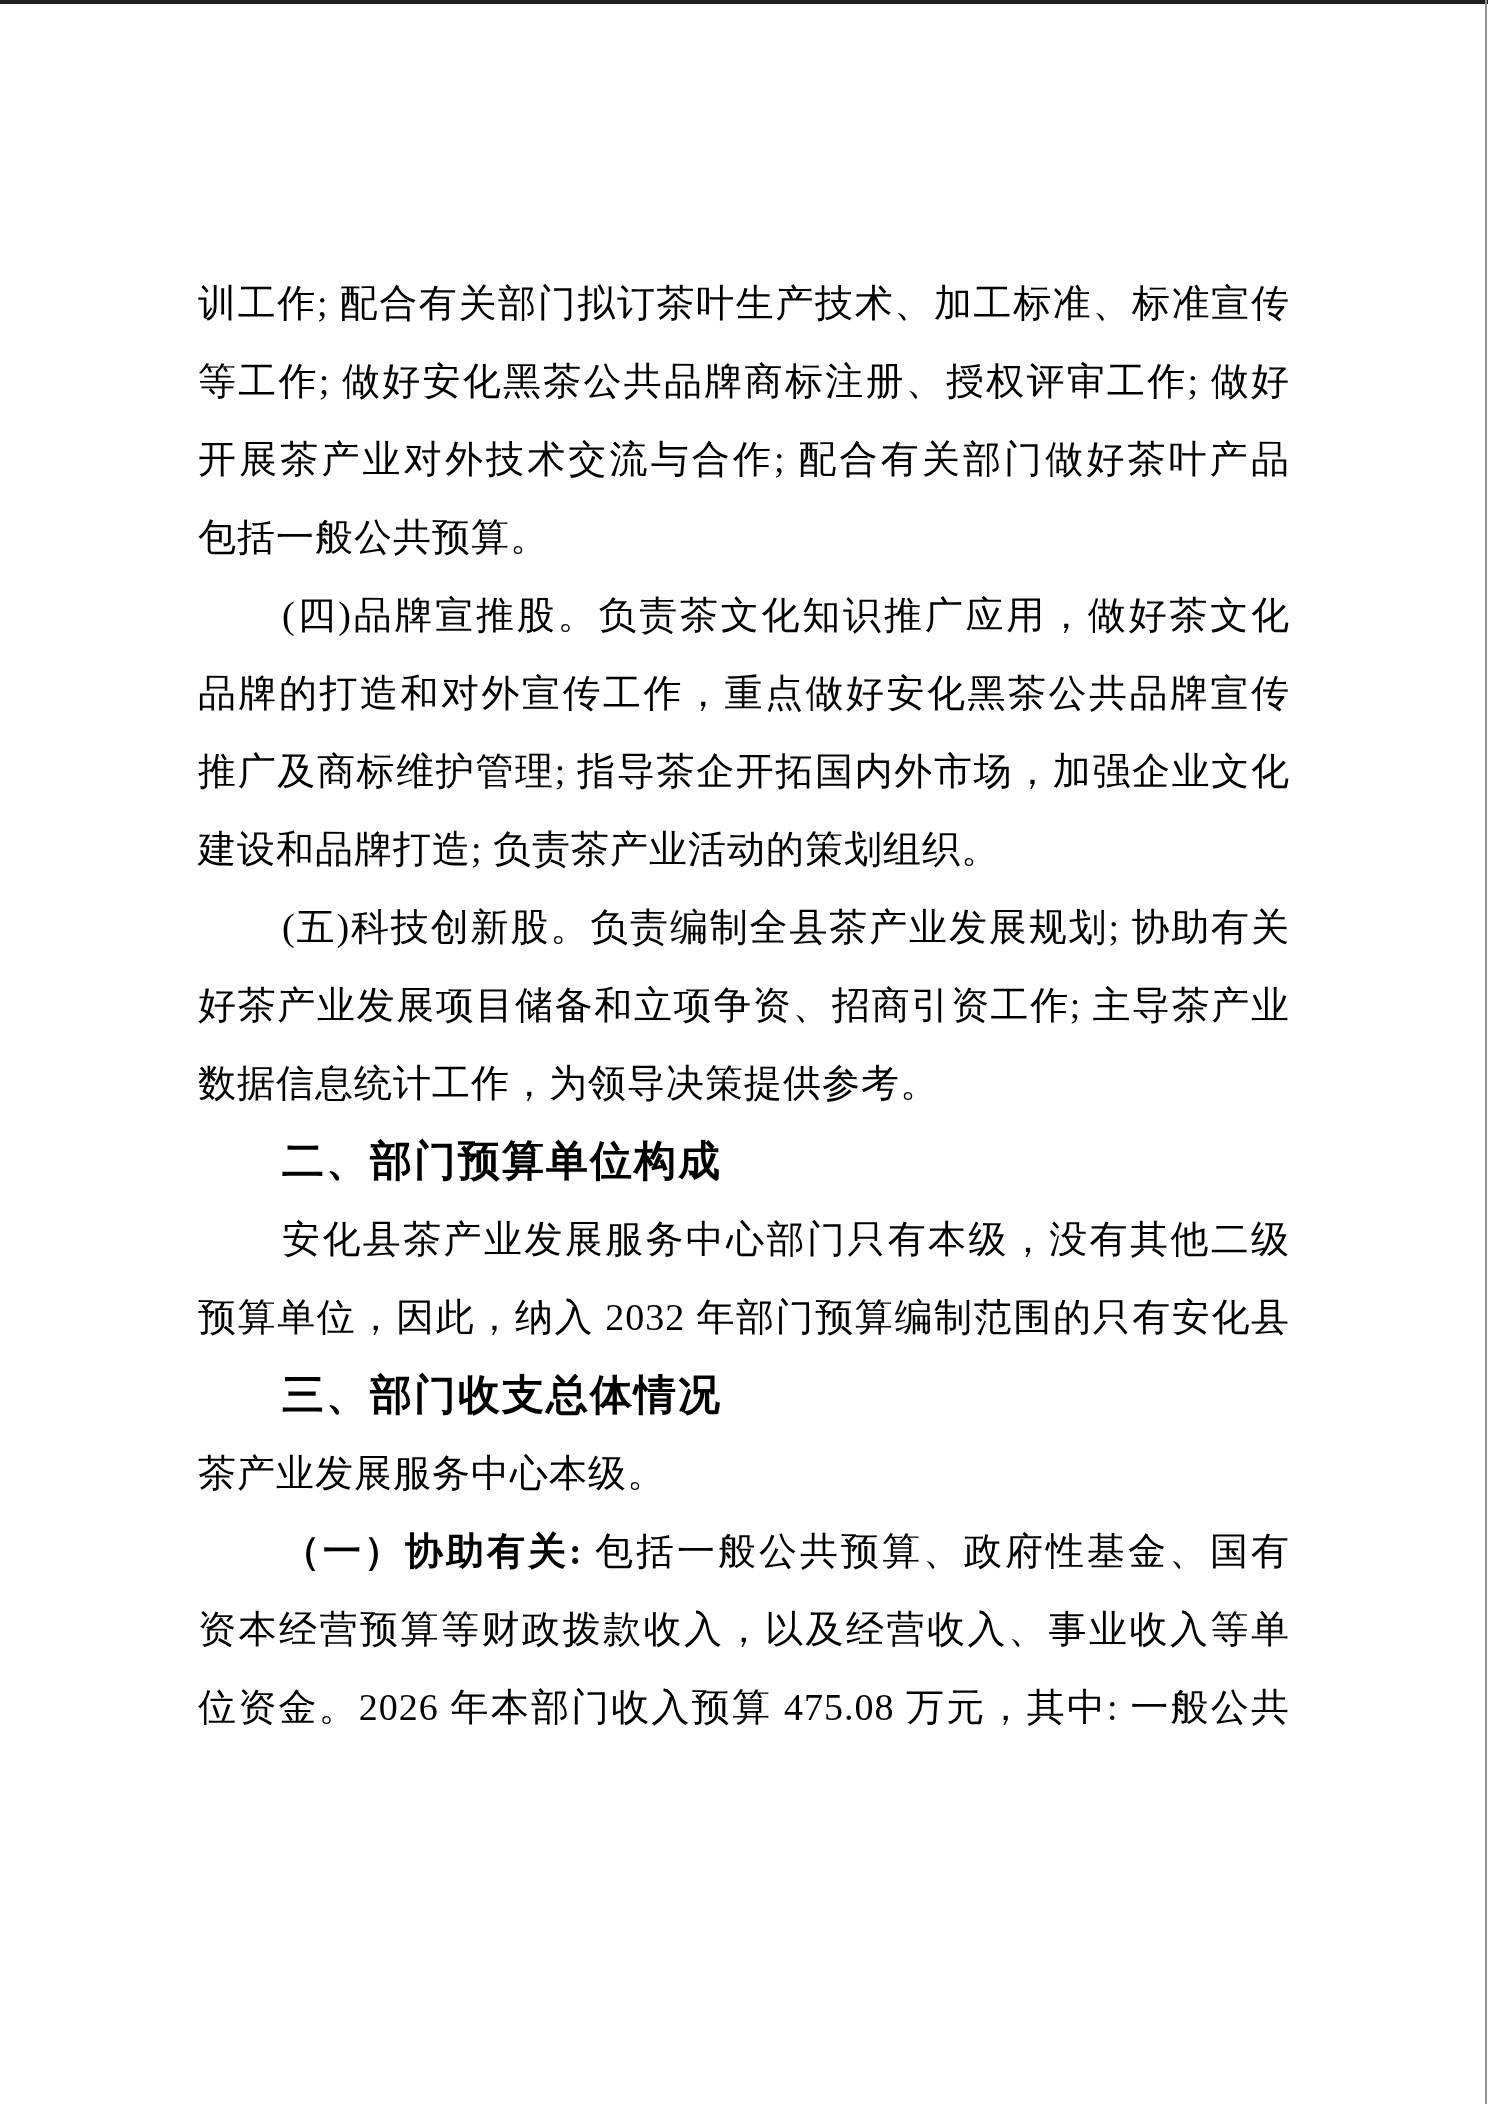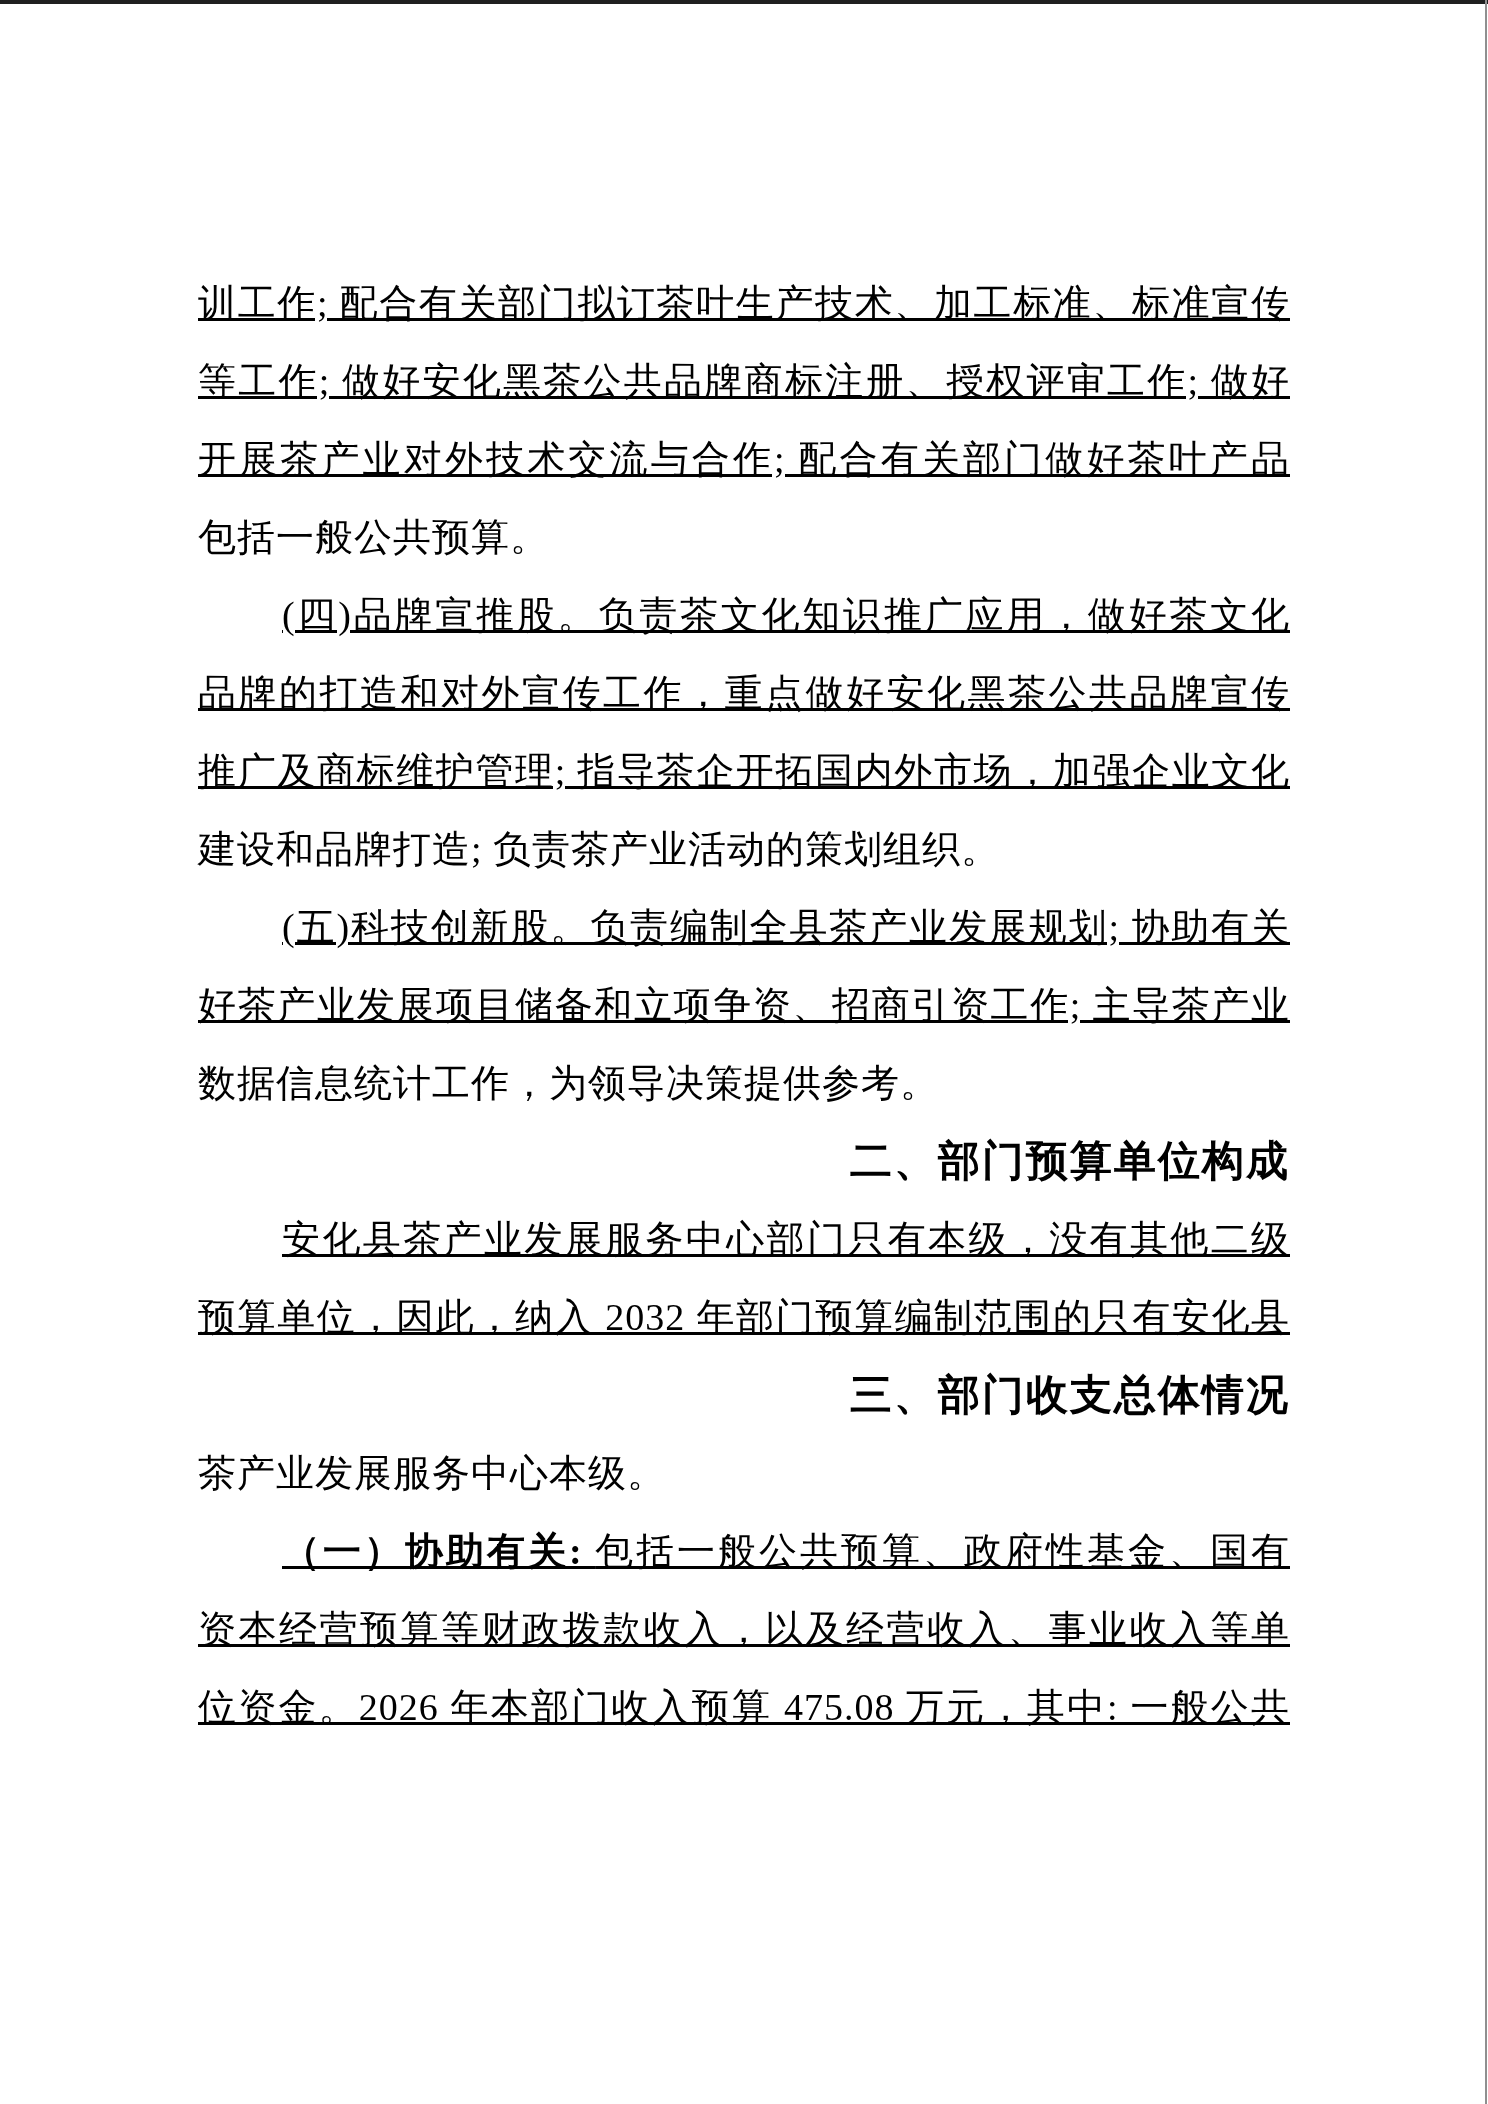--- a/index.html
+++ b/index.html
@@ -43,25 +43,23 @@
     font-size: 38px;
     letter-spacing: 1px;
     white-space: nowrap;
     text-align: left;
   }
   .line.justify {
     white-space: normal;
     text-align: justify;
     text-align-last: justify;
     overflow: hidden;
-    text-decoration: underline;
   }
   .line.indent {
     padding-left: 84px;
-    text-align: right;
   }
   .line.indent.justify {
     width: 1008px; 
   }
   .line.heading {
     font-family: "Liberation Sans", "DejaVu Sans", sans-serif;
     font-weight: 700;
     font-size: 42px;
     letter-spacing: 2px;
   }

